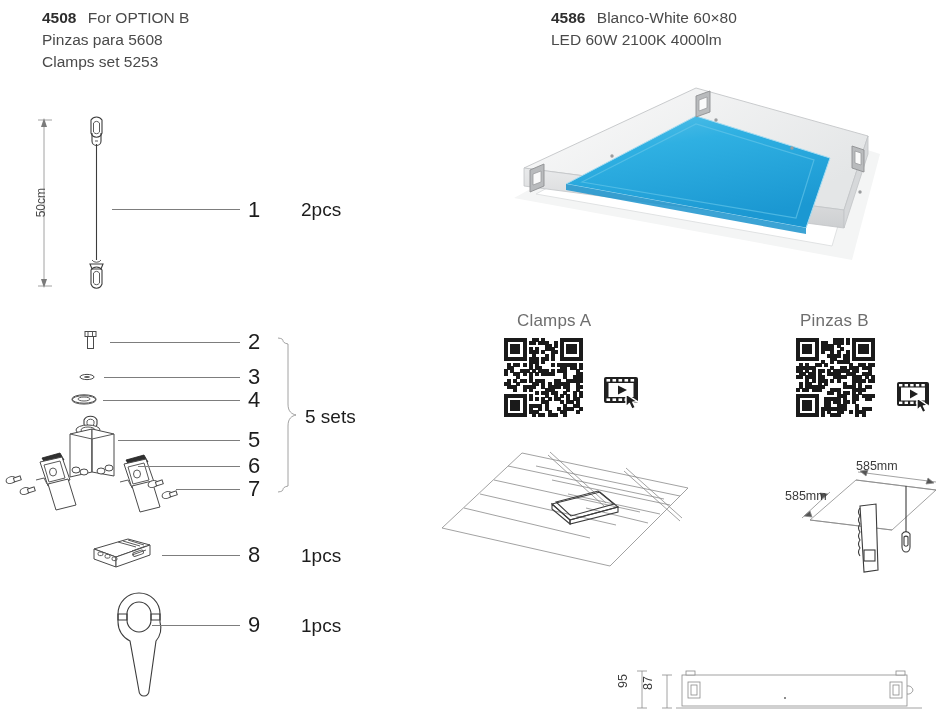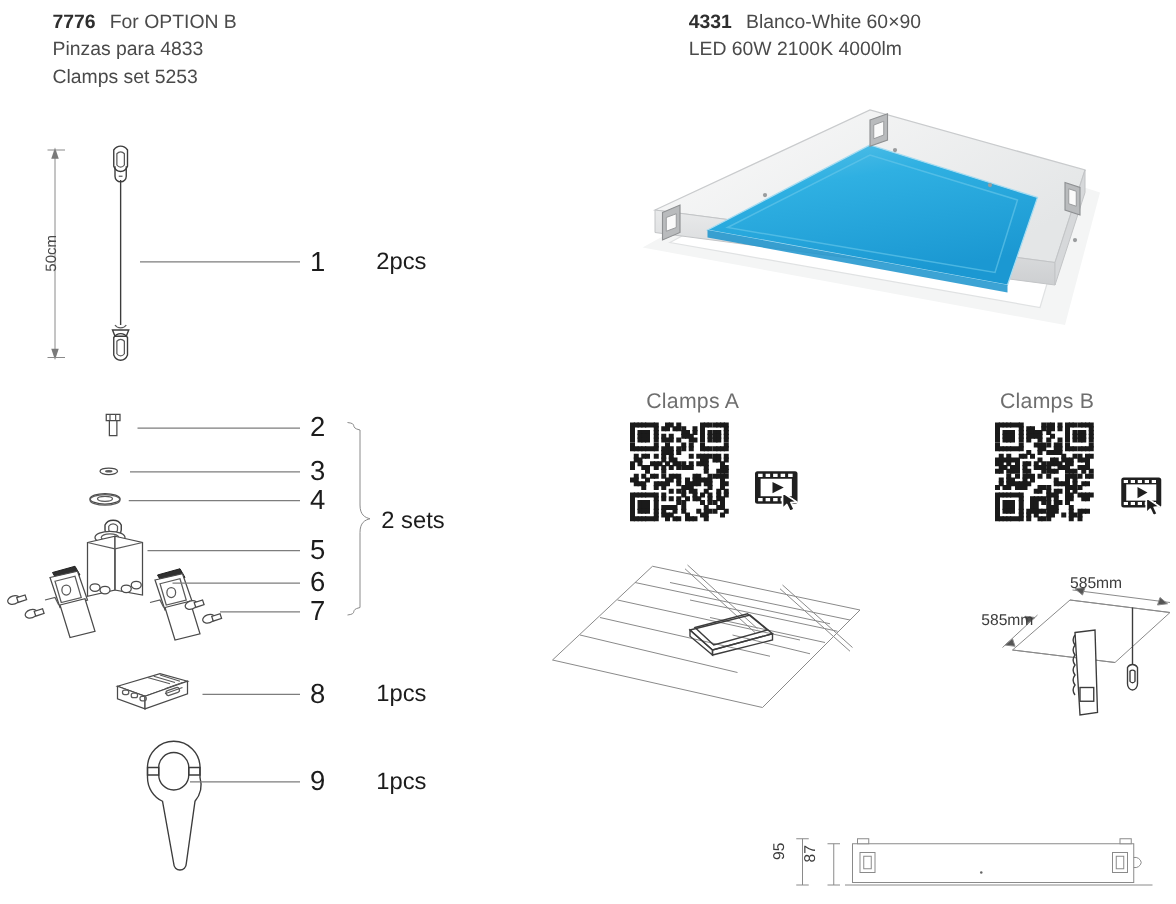--- a/index.html
+++ b/index.html
@@ -29,29 +29,29 @@
   .thin{fill:none;stroke:#8a8a8a;stroke-width:.8;}
   .fillw{fill:#fff;stroke:#4a4a4a;stroke-width:1;}
   .dark{fill:#303030;stroke:#202020;stroke-width:.8;}
 
   .qrcell{position:absolute;background:#1a1a1a;}
 </style>
 </head>
 <body>
 
 <div class="abs hdr" style="left:42px;top:7px;">
-  <span class="code">7776</span>
+  <span class="code">4508</span>
   <span style="padding-left:7px;">For OPTION B</span>
 </div>
-<div class="abs hdr" style="left:42px;top:29px;">Pinzas para 4833</div>
+<div class="abs hdr" style="left:42px;top:29px;">Pinzas para 5608</div>
 <div class="abs hdr" style="left:42px;top:51px;">Clamps set 5253</div>
 
 <div class="abs hdr" style="left:551px;top:7px;">
-  <span class="code">4331</span>
-  <span style="padding-left:7px;">Blanco-White  60×90</span>
+  <span class="code">4586</span>
+  <span style="padding-left:7px;">Blanco-White  60×80</span>
 </div>
 <div class="abs hdr" style="left:551px;top:29px;">LED 60W 2100K 4000lm</div>
 
 <div class="abs" style="left:34px;top:108px;">
   <svg width="130" height="190" viewBox="0 0 130 190">
 
     <line class="thin" x1="10" y1="12" x2="10" y2="178"></line>
     <polygon points="10,10 7,19 13,19" fill="#7a7a7a"></polygon>
     <polygon points="10,180 7,171 13,171" fill="#7a7a7a"></polygon>
     <line class="thin" x1="4" y1="12" x2="18" y2="12"></line>
@@ -170,21 +170,21 @@
 <div class="leader" style="left:138px;top:466px;width:102px;"></div>
 <div class="abs partnum" style="left:248px;top:455px;">6</div>
 <div class="leader" style="left:176px;top:489px;width:64px;"></div>
 <div class="abs partnum" style="left:248px;top:478px;">7</div>
 
 <div class="abs" style="left:276px;top:336px;">
   <svg width="30" height="158" viewBox="0 0 30 158">
     <path class="thin" d="M2,2 C11,3 3,6 12,8 L12,68 C12,76 16,78 20,79 C16,80 12,82 12,90 L12,150 C3,152 11,155 2,156" stroke="#6e6e6e" stroke-width="1.1" fill="none"></path>
   </svg>
 </div>
-<div class="abs sets" style="left:305px;top:407px;">2 sets</div>
+<div class="abs sets" style="left:305px;top:407px;">5 sets</div>
 
 <div class="abs" style="left:88px;top:533px;">
   <svg width="70" height="42" viewBox="0 0 70 42">
     <path class="fillw" d="M6,16 L40,6 L62,12 L28,24 Z"></path>
     <path class="fillw" d="M6,16 L28,24 L28,34 L6,26 Z"></path>
     <path class="fillw" d="M28,24 L62,12 L62,22 L28,34 Z"></path>
     <path class="ln" d="M30,9 L48,14 M35,8 L52,13 M40,7 L56,12"></path>
     <rect class="ln" x="10" y="19" width="5" height="3.6" rx="1.6"></rect>
     <rect class="ln" x="17" y="21.5" width="5" height="3.6" rx="1.6"></rect>
     <rect class="ln" x="24" y="24" width="5" height="3.6" rx="1.6"></rect>
@@ -601,21 +601,21 @@
     </g>
     <g class="ln2" stroke="#2f2f2f" stroke-width="1.1">
       <path d="M112,60 L160,48 L178,63 L130,76 Z"></path>
       <path d="M116,58 L158,47 L174,60 L131,72 Z"></path>
       <path d="M112,60 L112,65 L130,80 L130,76 Z"></path>
       <path d="M130,76 L130,80 L178,68 L178,63 Z"></path>
     </g>
   </svg>
 </div>
 
-<div class="abs optlabel" style="left:800px;top:311px;">Clamps B</div>
+<div class="abs optlabel" style="left:800px;top:311px;">Pinzas B</div>
 <div class="abs" id="qr-b" style="left:796px;top:338px;width:78px;height:78px;background:#fff;">
     <div class="qrcell" style="left: 0px; top: 0px; width: 4px; height: 4px;"></div>
     <div class="qrcell" style="left: 3.12px; top: 0px; width: 4px; height: 4px;"></div>
     <div class="qrcell" style="left: 6.24px; top: 0px; width: 4px; height: 4px;"></div>
     <div class="qrcell" style="left: 9.36px; top: 0px; width: 4px; height: 4px;"></div>
     <div class="qrcell" style="left: 12.48px; top: 0px; width: 4px; height: 4px;"></div>
     <div class="qrcell" style="left: 15.6px; top: 0px; width: 4px; height: 4px;"></div>
     <div class="qrcell" style="left: 18.72px; top: 0px; width: 4px; height: 4px;"></div>
     <div class="qrcell" style="left: 37.44px; top: 0px; width: 4px; height: 4px;"></div>
     <div class="qrcell" style="left: 40.56px; top: 0px; width: 4px; height: 4px;"></div>

